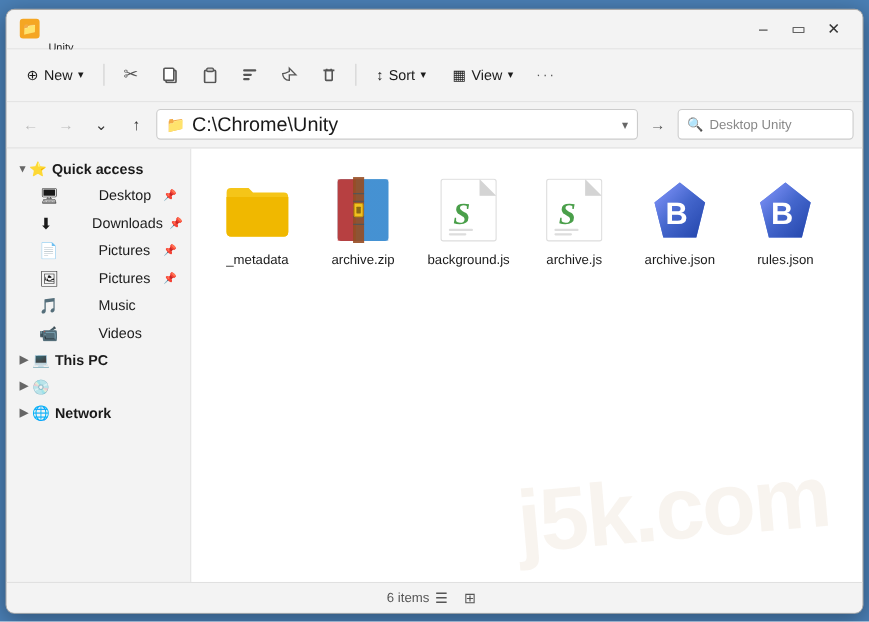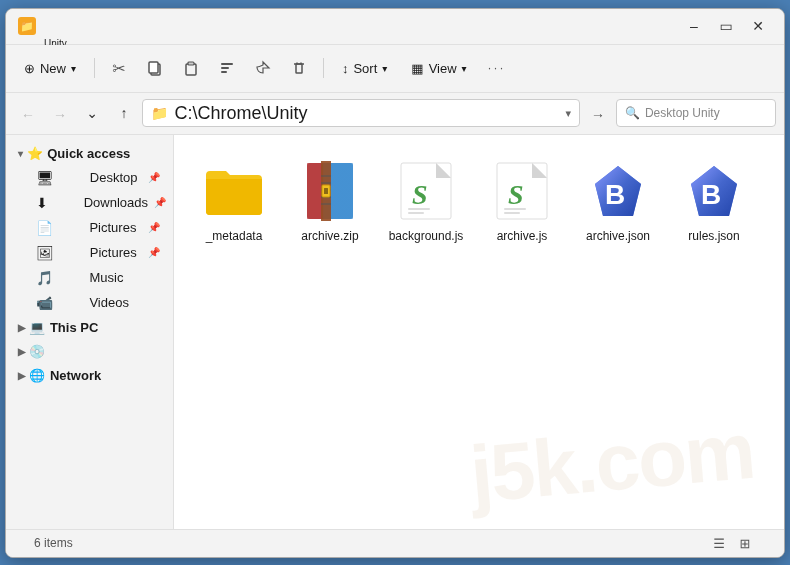--- a/index.html
+++ b/index.html
@@ -276,22 +276,22 @@
       word-break: break-word;
       line-height: 1.3;
     }
     
     .status-bar {
       height: 28px;
       background: #f3f3f3;
       border-top: 1px solid #e0e0e0;
       display: flex;
       align-items: center;
-      justify-content: space-between;
-      padding: 0 28px;
+      justify-content: center;
+      padding: 0 12px;
       font-size: 12px;
       color: #555;
       flex-shrink: 0;
     }
     .status-right {
       display: flex;
       gap: 4px;
     }
     .view-btn {
       width: 22px;

